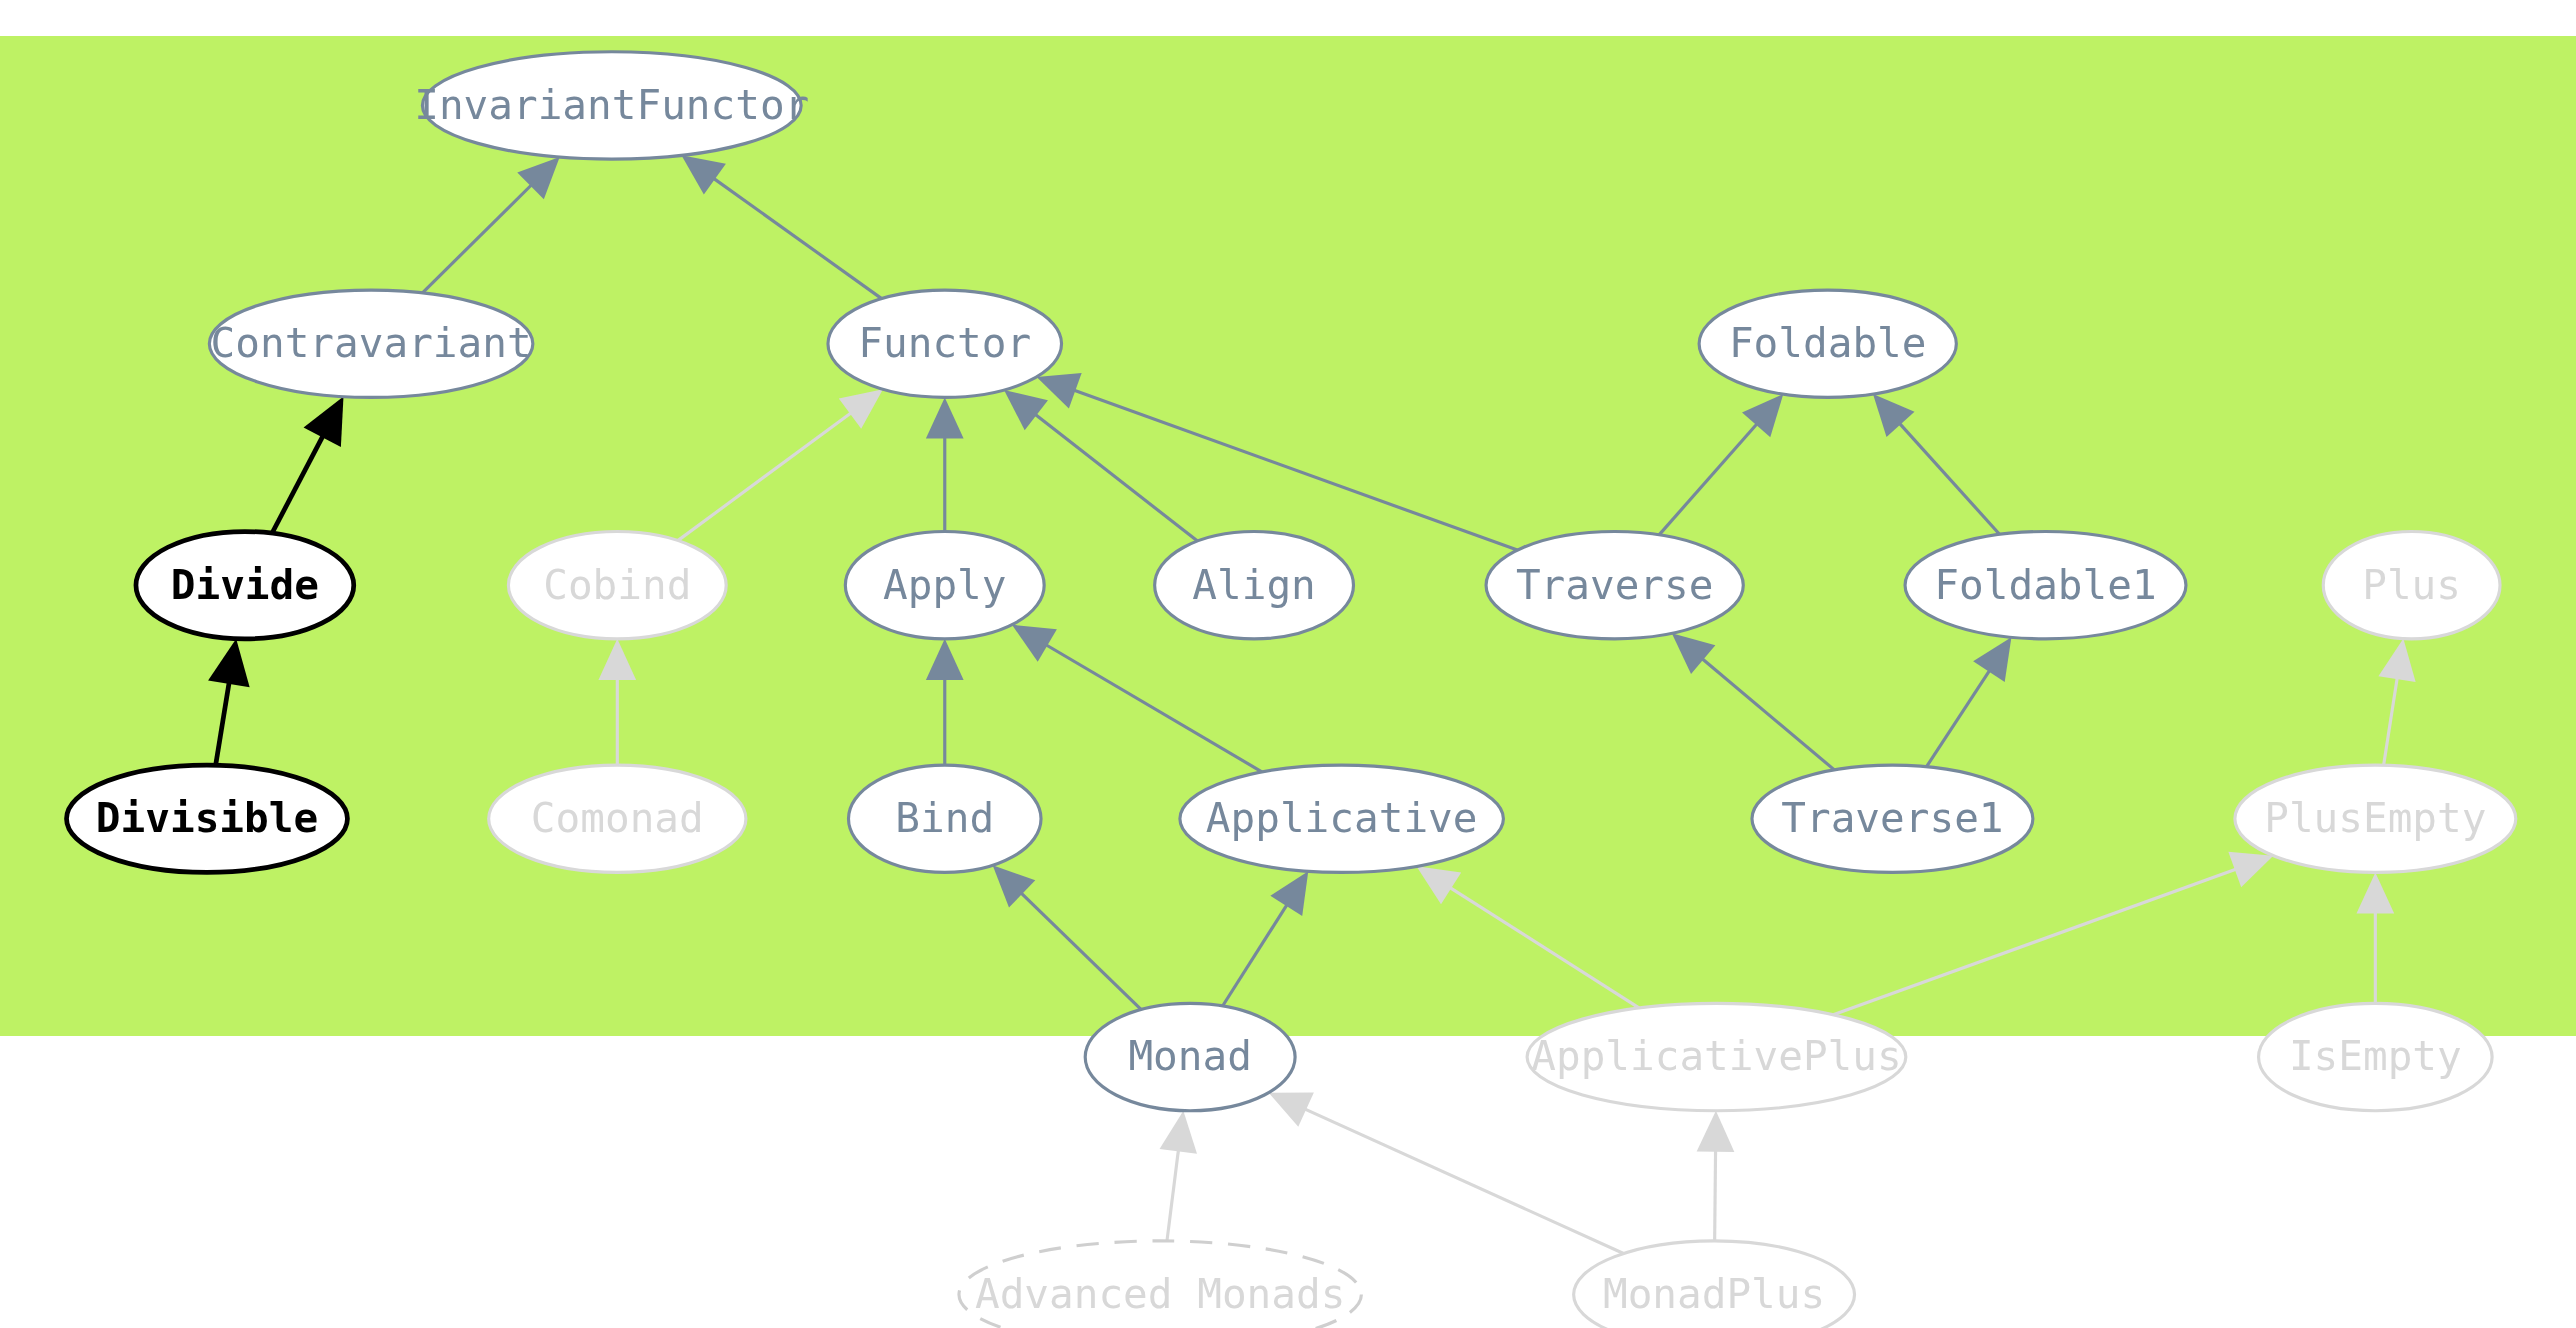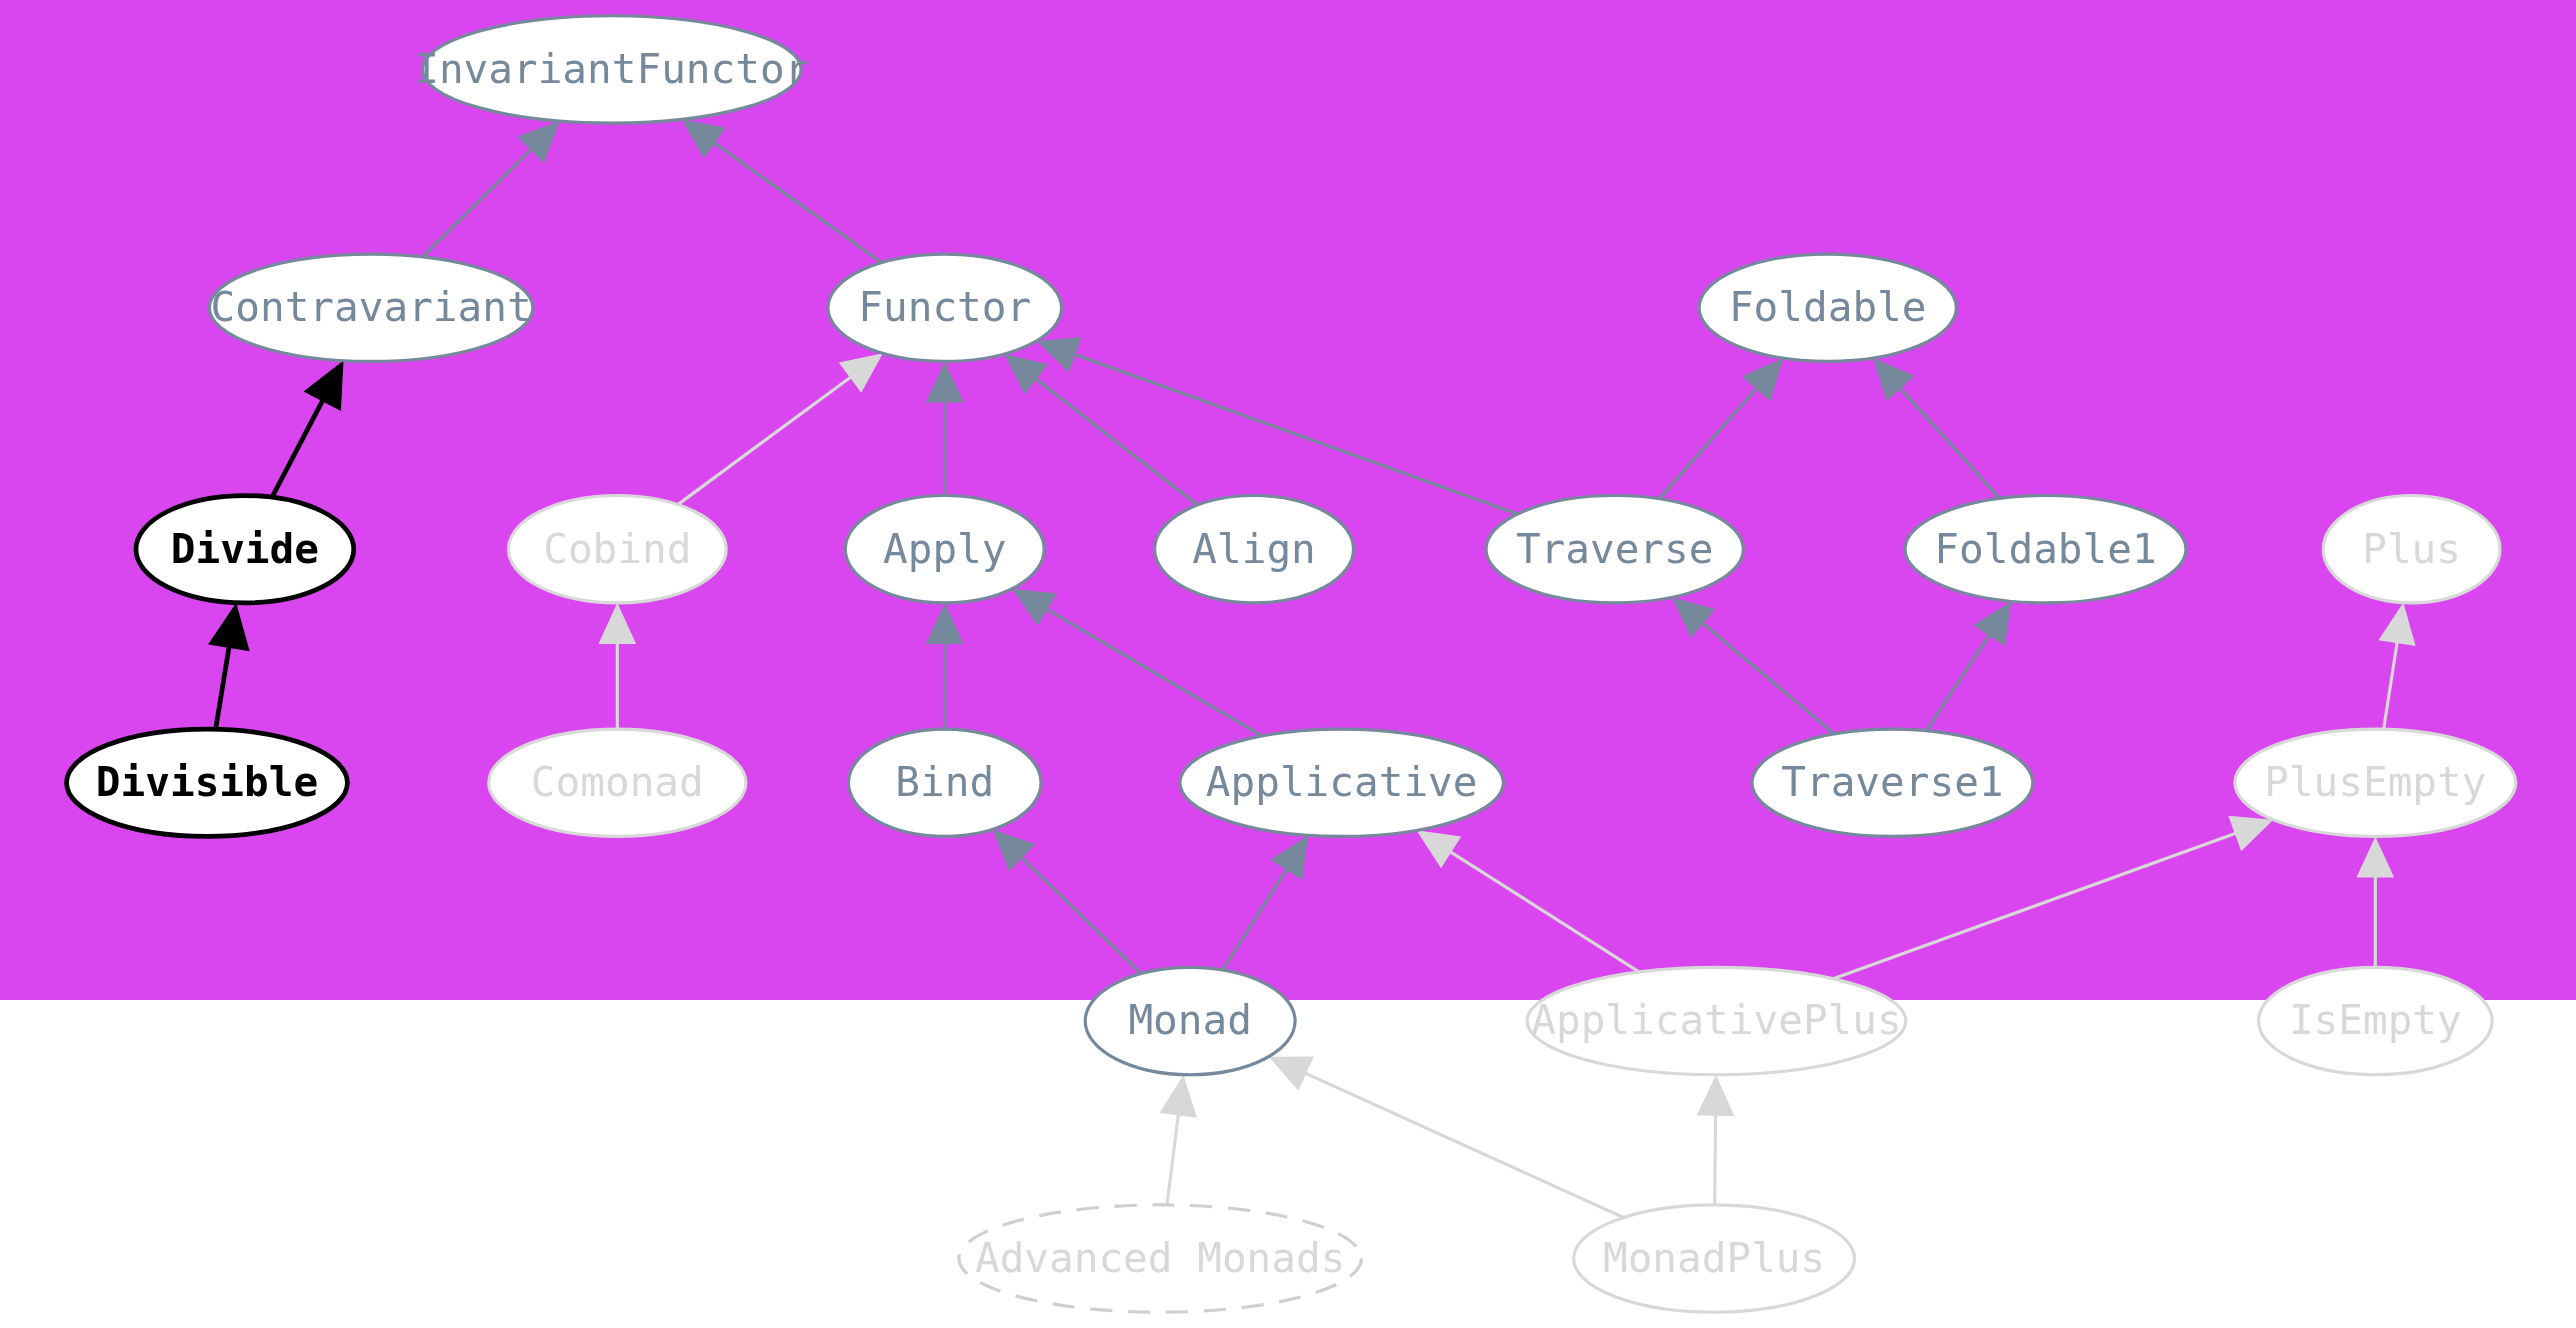--- a/index.html
+++ b/index.html
@@ -11,21 +11,22 @@
   body {
     width: 2576px;
     height: 1328px;
     overflow: hidden;
     font-family: "DejaVu Sans Mono", monospace;
   }
   #diagram-root {
     position: relative;
     width: 2576px;
     height: 1000px;
-    background: #d946ef;
+    background: #bef264;
+    margin-top: 36px;
   }
   svg#graph {
     display: block;
     width: 2576px;
     height: 1328px;
   }
   .node-ellipse {
     fill: #ffffff;
     stroke-width: 4;
   }

